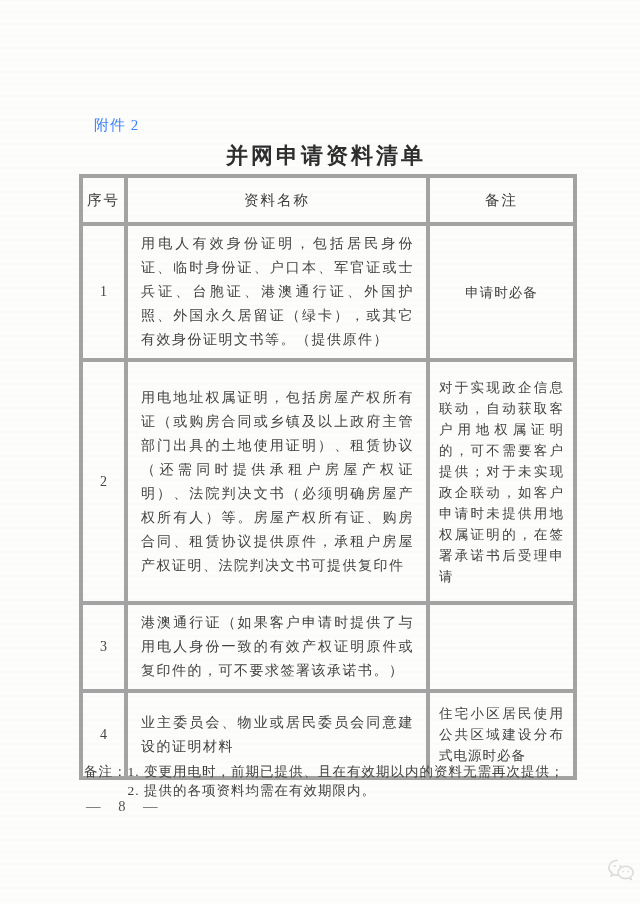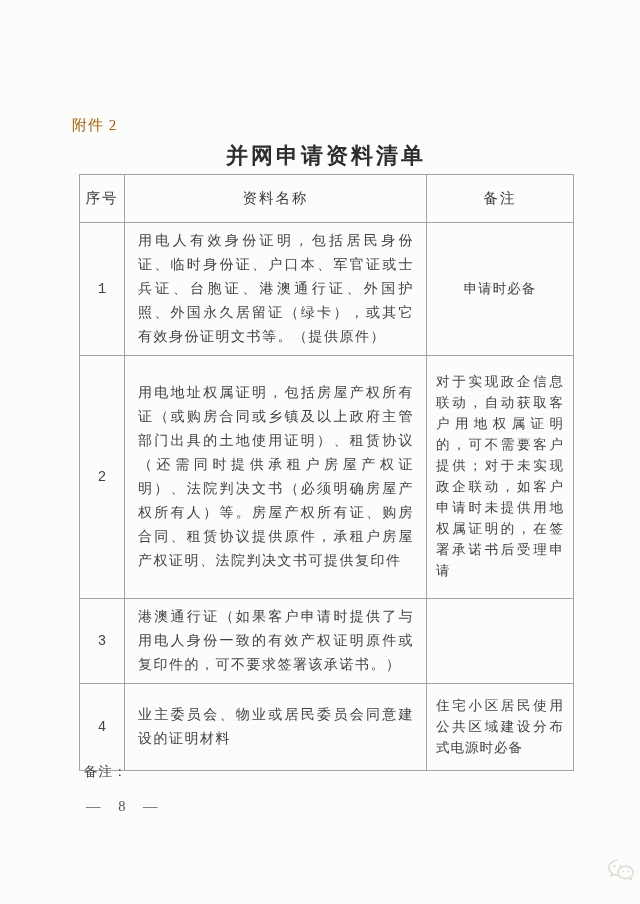--- a/index.html
+++ b/index.html
@@ -22,25 +22,25 @@
     background: repeating-linear-gradient(
       to bottom,
       rgba(0,0,0,0.012) 0px,
       rgba(0,0,0,0.0) 3px,
       rgba(0,0,0,0.012) 6px
     );
     pointer-events: none;
   }
   .attachment {
     position: absolute;
-    left: 72px;
+    left: 94px;
     top: 116px;
     font-size: 15px;
     letter-spacing: 1px;
-    color: #a16207;
+    color: #3b82f6;
   }
   .doc-title {
     position: absolute;
     left: 79px;
     top: 141px;
     width: 494px;
     text-align: center;
     font-family: "Liberation Sans", "DejaVu Sans", sans-serif;
     font-weight: bold;
     font-size: 22px;
@@ -50,24 +50,23 @@
   table.materials {
     position: absolute;
     left: 79px;
     top: 174px;
     width: 494px;
     border-collapse: collapse;
     table-layout: fixed;
   }
   table.materials th,
   table.materials td {
-    border: 1px solid #a3a3a3;
+    border: 4px solid #a3a3a3;
     vertical-align: middle;
     overflow: hidden;
-    font-family: Liberation Mono, monospace;
   }
   table.materials thead tr { height: 48px; }
   table.materials tbody tr:nth-child(1) { height: 123px; }
   table.materials tbody tr:nth-child(2) { height: 243px; }
   table.materials tbody tr:nth-child(3) { height: 81px; }
   table.materials tbody tr:nth-child(4) { height: 87px; }
   table.materials th {
     font-weight: normal;
     font-size: 14.5px;
     letter-spacing: 2px;
@@ -177,20 +176,22 @@
         <td class="cell-no">4</td>
         <td class="cell-name">业主委员会、物业或居民委员会同意建设的证明材料</td>
         <td class="cell-remark long">住宅小区居民使用公共区域建设分布式电源时必备</td>
       </tr>
     </tbody>
 </table>
 
 <div class="notes">
   <span class="note-label">备注：</span>
   <div class="note-items">
+      <div>1. 变更用电时，前期已提供、且在有效期以内的资料无需再次提供；</div>
+      <div>2. 提供的各项资料均需在有效期限内。</div>
     </div>
 </div>
 
 <div class="page-number">— 8 —</div>
 
 <div class="watermark">
   <span>
     <svg width="28" height="24" viewBox="0 0 28 24">
       <g fill="none" stroke="#dcdcd9" stroke-width="1.6">
         <path d="M11 2.2 C5.8 2.2 1.8 5.6 1.8 9.6 c0 2.3 1.3 4.3 3.3 5.6 l-0.8 2.7 3-1.5 c1.1 0.4 2.4 0.6 3.7 0.6 0.4 0 0.8 0 1.2-0.1"></path>

